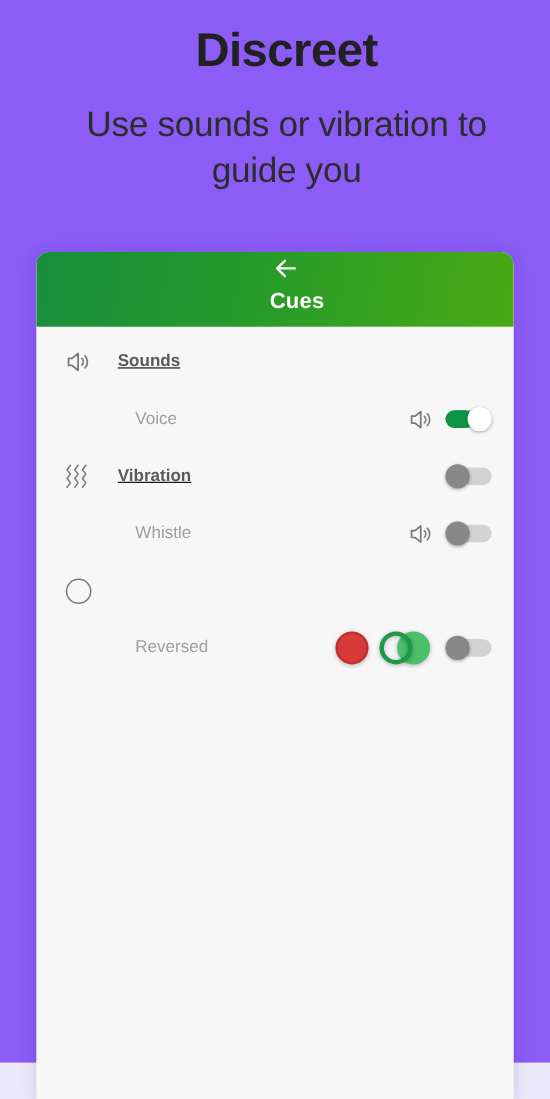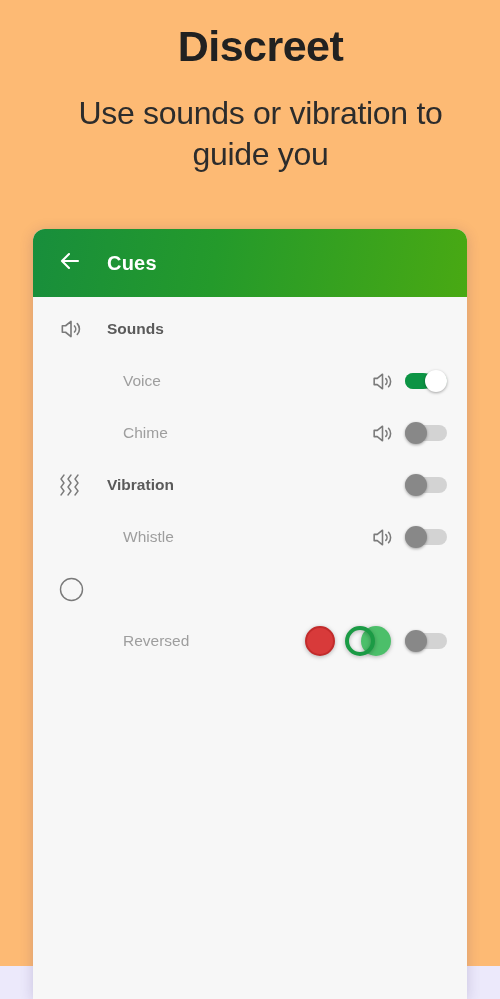--- a/index.html
+++ b/index.html
@@ -2,21 +2,21 @@
 <html><head>
 <meta charset="utf-8">
 <style>
   * { margin:0; padding:0; box-sizing:border-box; }
   html,body {
     width:500px; height:999px;
     background:#ECE9FB;
     font-family:"Liberation Sans", sans-serif;
     overflow:hidden;
   }
-  .page { position:relative; width:500px; height:966px; background:#fdba74;padding-left:21px; }
+  .page { position:relative; width:500px; height:966px; background:#8b5cf6;padding-left:21px; }
 
   
   .promo { padding-top:22px; text-align:center; }
   .promo-title {
     font-size:43px; font-weight:bold; color:#212121;
     letter-spacing:-0.5px; line-height:1.15;
   }
   .promo-sub {
     margin-top:22px; font-size:32px; color:#2C2C2C;
     line-height:1.28; letter-spacing:-0.3px; font-weight:400;
@@ -30,36 +30,36 @@
     background:#F7F7F7;
     border-radius:12px 12px 0 0;
     box-shadow:0 2px 14px rgba(60,40,110,0.20);
     overflow:hidden;
   }
 
   
   .appbar {
     height:68px;
     background:linear-gradient(100deg,#188E3C 0%,#249A2B 42%,#49A913 100%);
-    display:flex; align-items:center; padding:0 0 0 20px;
+    display:flex; align-items:center; padding:0 0 0 20px;flex-direction:column;
   }
   .back-btn {
     width:34px; height:34px; display:flex; align-items:center; justify-content:center;
     flex:none;
   }
   .appbar-title {
     margin-left:20px; color:#fff; font-size:20px; font-weight:bold;
     letter-spacing:0.2px;
   }
 
   
   .list { padding-top:6px; }
 
   .row { display:flex; align-items:center; height:52px; padding:0 0 0 18px; }
-  .row.section { height:52px; }
+  .row.section { height:52px;text-decoration:underline; }
   .row .lead-icon {
     width:40px; flex:none; display:flex; align-items:center; justify-content:center;
   }
   .row .row-label { font-size:15.5px; flex:1; }
   .section .row-label { color:#5A5A5A; font-weight:bold; padding-left:16px; }
   .sub .row-label { color:#9E9E9E; font-weight:400; padding-left:72px; }
   .sub { height:52px; }
 
   .trail { display:flex; align-items:center; flex:none; padding-right:20px; }
   .trail-speaker { width:46px; display:flex; justify-content:center; align-items:center; }
@@ -142,36 +142,20 @@
             </svg>
           </div>
           <div class="toggle on">
             <div class="track"></div>
             <div class="fill"></div>
             <div class="thumb"></div>
           </div>
         </div>
       </div>
 
-      <div class="row sub">
-        <div class="row-label">Chime</div>
-        <div class="trail">
-          <div class="trail-speaker">
-            <svg width="25" height="25" viewBox="0 0 24 24">
-              <path d="M4 9 H7 L12 5 V19 L7 15 H4 Z" fill="none" stroke="#7A7A7A" stroke-width="1.5" stroke-linejoin="round"></path>
-              <path d="M15.2 9.2 a4 4 0 0 1 0 5.6" fill="none" stroke="#7A7A7A" stroke-width="1.5" stroke-linecap="round"></path>
-              <path d="M17.8 7 a7.3 7.3 0 0 1 0 10" fill="none" stroke="#7A7A7A" stroke-width="1.5" stroke-linecap="round"></path>
-            </svg>
-          </div>
-          <div class="toggle off">
-            <div class="track"></div>
-            <div class="thumb"></div>
-          </div>
-        </div>
-      </div>
 
       <div class="row section">
         <div class="lead-icon">
           <svg width="28" height="28" viewBox="0 0 28 28">
             <path d="M7 4 L4 8 L7 12 L4 16 L7 20 L4 24" fill="none" stroke="#7A7A7A" stroke-width="1.4" stroke-linejoin="round" stroke-linecap="round"></path>
             <path d="M14 4 L11 8 L14 12 L11 16 L14 20 L11 24" fill="none" stroke="#7A7A7A" stroke-width="1.4" stroke-linejoin="round" stroke-linecap="round"></path>
             <path d="M21 4 L18 8 L21 12 L18 16 L21 20 L18 24" fill="none" stroke="#7A7A7A" stroke-width="1.4" stroke-linejoin="round" stroke-linecap="round"></path>
           </svg>
         </div>
         <div class="row-label">Vibration</div>

